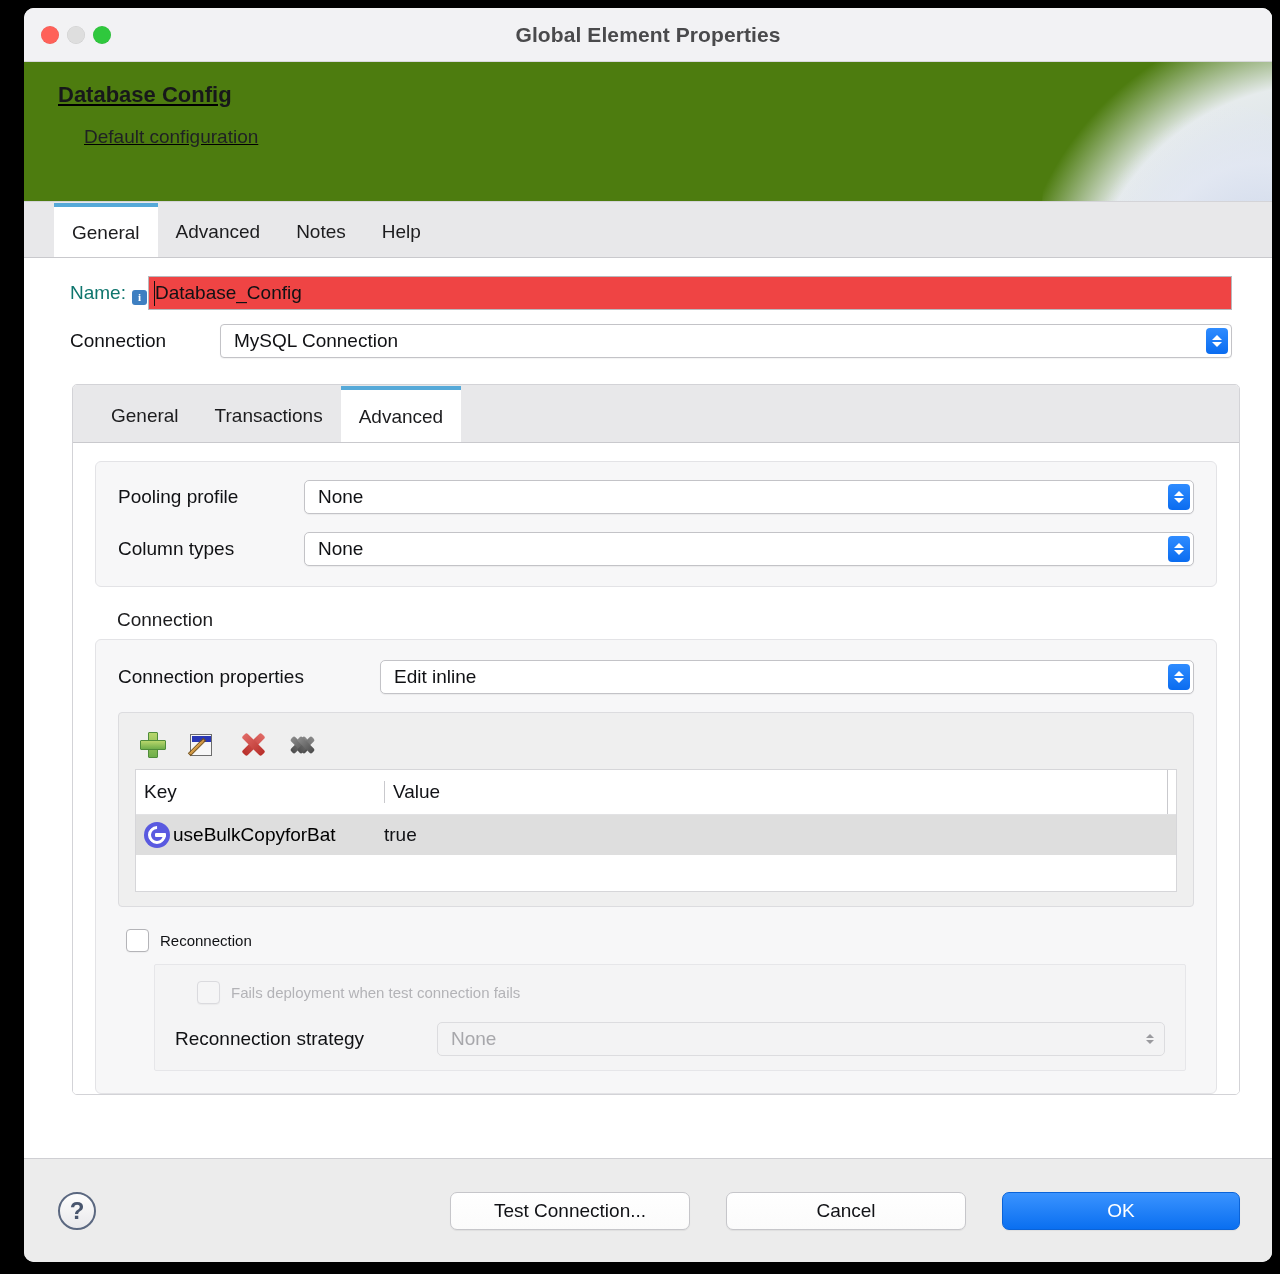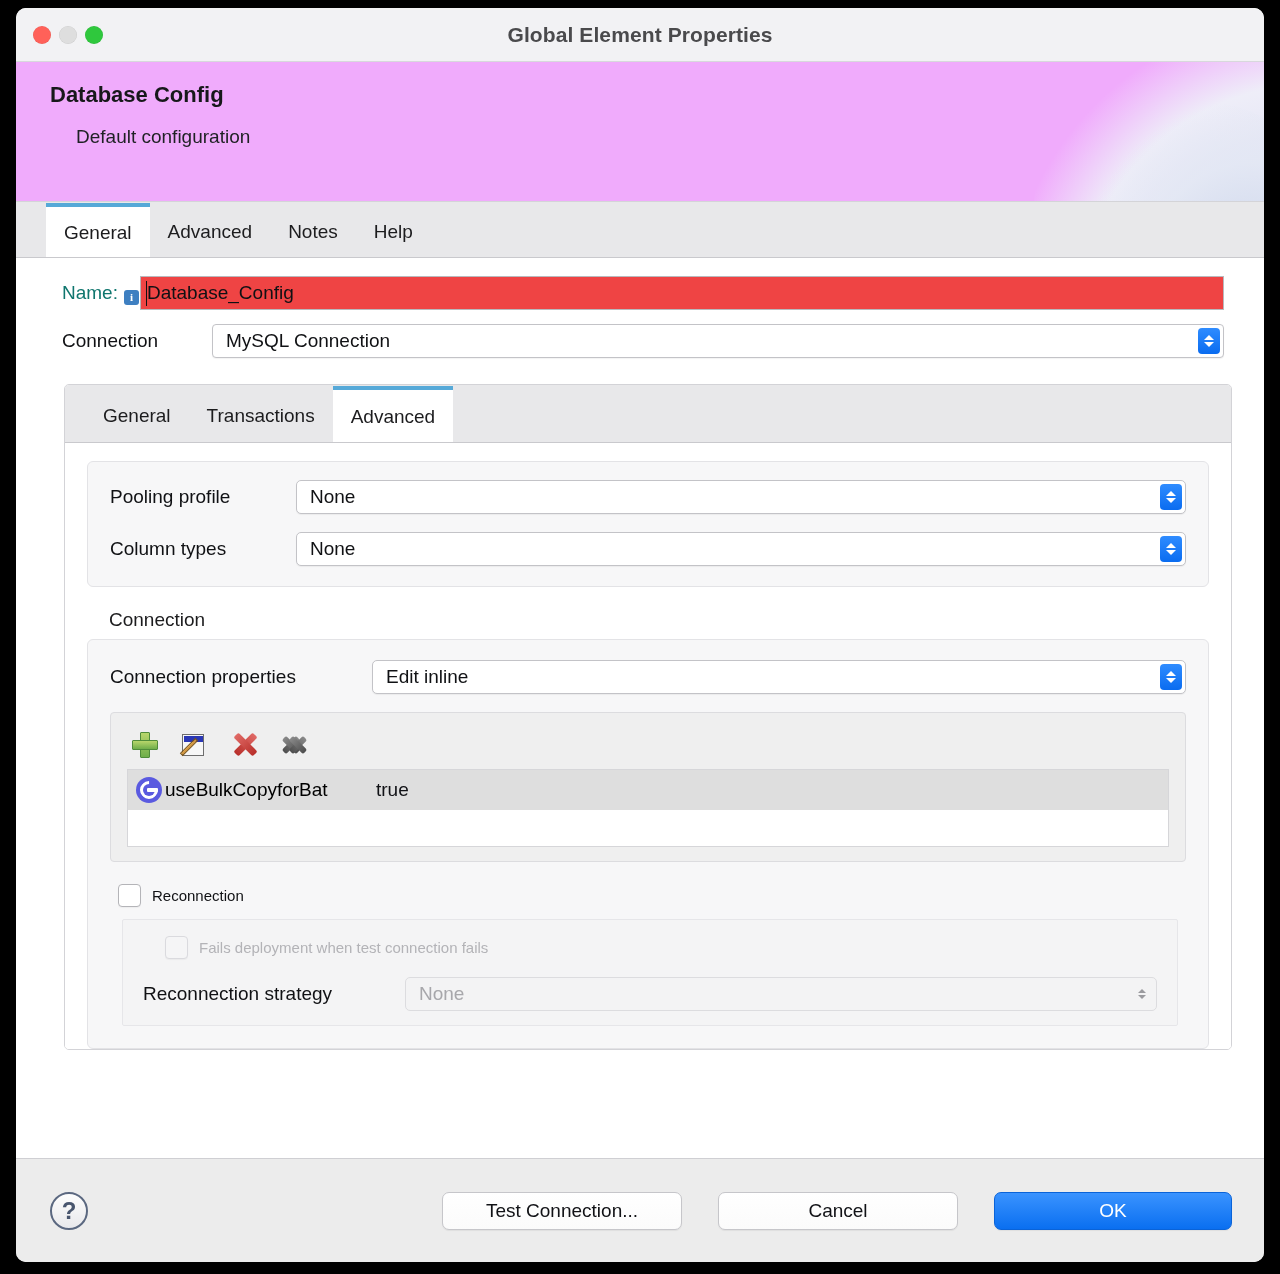--- a/index.html
+++ b/index.html
@@ -10,21 +10,21 @@
   }
   body {
     width: 1280px;
     height: 1274px;
     font-family: "Liberation Sans", sans-serif;
     -webkit-font-smoothing: antialiased;
   }
 
   .window {
     position: absolute;
-    left: 16px;
+    left: 24px;
     top: 8px;
     width: 1248px;
     height: 1254px;
     background: #ffffff;
     border-radius: 10px;
     overflow: hidden;
     box-shadow: 0 0 0 1px rgba(0,0,0,0.18);
     display: flex;
     flex-direction: column;
   }
@@ -61,25 +61,26 @@
     font-weight: bold;
     color: #4a4a4c;
     letter-spacing: 0.1px;
   }
 
   
   .header {
     position: relative;
     flex: 0 0 140px;
     height: 140px;
-    background: #f0abfc;
+    background: #4d7c0f;
     border-bottom: 1px solid #d4d4d8;
     overflow: hidden;
     padding: 20px 0 0 34px;
     box-sizing: border-box;
+    text-decoration: underline;
   }
   .header-deco {
     position: absolute;
     right: -100px;
     top: -20px;
     width: 330px;
     height: 330px;
     border-radius: 50%;
     background: radial-gradient(circle at 85% 85%, #c3cfe8 0%, #dde3f1 35%, #eef1f8 60%, rgba(255,255,255,0) 78%);
     opacity: 0.95;
@@ -508,21 +509,21 @@
   .check-label {
     font-size: 15px;
     color: #101114;
   }
   .check-label.disabled { color: #b3b3b7; }
 
   .sub-box {
     background: #f4f4f5;
     border: 1px solid #e6e6e9;
     border-radius: 2px;
-    margin: 12px 8px 0 12px;
+    margin: 12px 8px 0 36px;
     padding: 16px 20px 14px 20px;
   }
   .sub-box .check-row { margin-top: 0; padding-left: 22px; }
 
   
   .footer {
     flex: 0 0 104px;
     height: 104px;
     background: #ececec;
     border-top: 1px solid #cfcfd3;
@@ -673,20 +674,25 @@
                 <span class="pencil"></span>
               </span>
               <span class="tb-icon icon-x"></span>
               <span class="tb-icon icon-xx">
                 <span class="x1"></span>
                 <span class="x2"></span>
               </span>
             </div>
 
             <div class="kv-table">
+              <div class="kv-head">
+                <div class="col c-key">Key</div>
+                <div class="col c-value">Value</div>
+                <div class="c-tail"></div>
+              </div>
               <div class="kv-row">
                 <div class="cell-key">
                   <span class="attr-icon"></span>
                   <span>useBulkCopyforBat</span>
                 </div>
                 <div class="cell-value">true</div>
               </div>
               <div class="kv-row-empty"></div>
             </div>
           </div>

